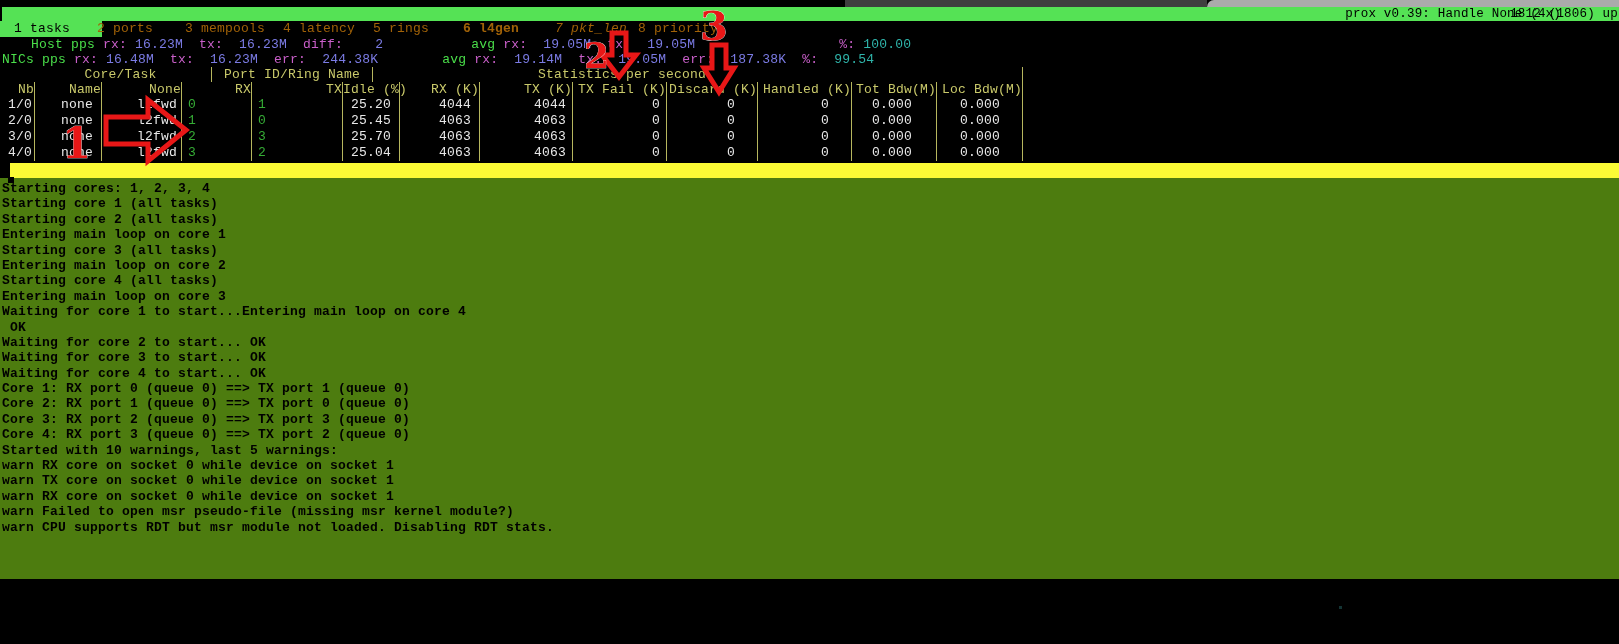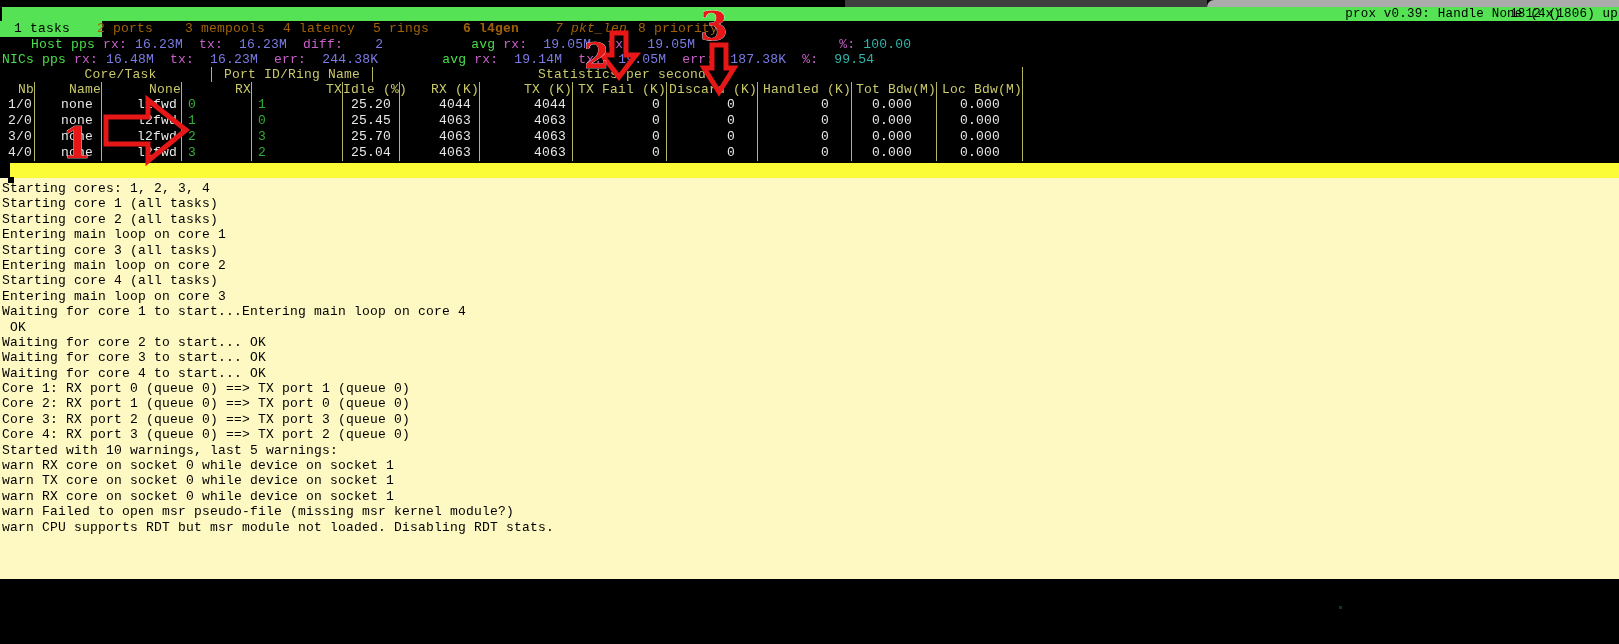--- a/index.html
+++ b/index.html
@@ -42,21 +42,21 @@
   .trow .c7{text-align:right;padding-right:6px;}
   .trow .c8{text-align:right;padding-right:6px;}
   .trow .c9{text-align:right;padding-right:22px;}
   .trow .c10{text-align:right;padding-right:22px;}
   .trow .c11{text-align:right;padding-right:24px;}
   .trow .c12{text-align:right;padding-right:22px;}
   
   .yellowband{position:absolute;left:10px;top:163px;width:1609px;height:15px;background:#fbfb36;}
   .cursorblock{position:absolute;left:8px;top:177px;width:6px;height:6px;background:#000;z-index:3;}
   
-  .logarea{position:absolute;left:0;top:178px;width:1619px;height:401px;background:#fef9c3;color:#000;padding-top:3px;box-sizing:border-box;}
+  .logarea{position:absolute;left:0;top:178px;width:1619px;height:401px;background:#4d7c0f;color:#000;padding-top:3px;box-sizing:border-box;font-weight:bold;}
   .logline{white-space:pre;height:15.4px;line-height:15.4px;padding-left:2px;}
   .straydot{position:absolute;left:1339px;top:606px;width:3px;height:3px;background:#143434;}
   
   .overlay{position:absolute;left:0;top:0;width:1619px;height:644px;z-index:20;pointer-events:none;}
 </style>
 </head>
 <body>
 
 <div class="screen">
 

